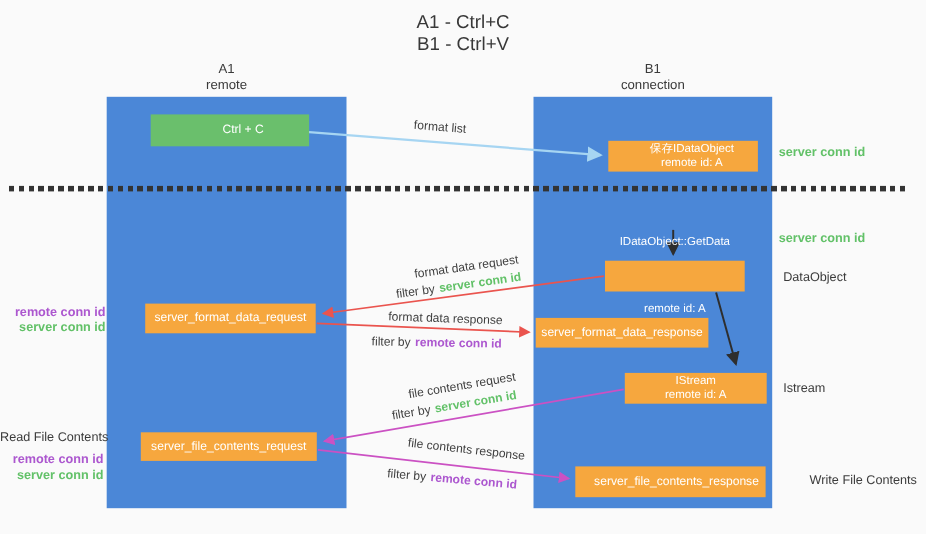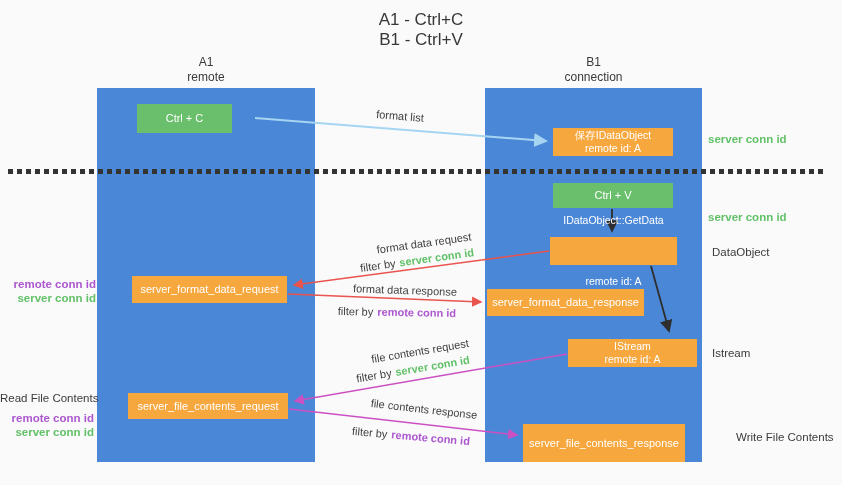--- a/index.html
+++ b/index.html
@@ -75,32 +75,29 @@
     <line x1="612" y1="209" x2="612" y2="231" stroke="#2e2e2e" stroke-width="1.8" marker-end="url(#m-black)"></line>
     <line x1="651" y1="266" x2="669" y2="331" stroke="#2e2e2e" stroke-width="1.8" marker-end="url(#m-black)"></line>
     <line x1="549" y1="251" x2="294" y2="285" stroke="#ea544e" stroke-width="1.5" marker-end="url(#m-red)"></line>
     <line x1="288" y1="294" x2="481" y2="302" stroke="#ea544e" stroke-width="1.5" marker-end="url(#m-red)"></line>
     <line x1="567" y1="354" x2="295" y2="401" stroke="#cb51c3" stroke-width="1.5" marker-end="url(#m-magenta)"></line>
     <line x1="289" y1="409" x2="517" y2="435" stroke="#cb51c3" stroke-width="1.5" marker-end="url(#m-magenta)"></line>
   </svg>
 
   <div class="abs sep" style="left:8px;width:818px;"></div>
 
-  <div class="abs node green" style="left:137px;top:104px;width:95px;height:29px;">
+  <div class="abs node green" style="left:137px;top:104px;width:120px;height:29px;padding-left:24px;">
     <div>Ctrl + C</div>
   </div>
 
-  <div class="abs node orange two" style="left:553px;top:128px;width:120px;height:28px;">
+  <div class="abs node orange two" style="left:553px;top:128px;width:120px;height:28px;padding-left:16px;">
     <div>保存IDataObject</div>
     <div>remote id: A</div>
   </div>
 
-  <div class="abs node green" style="left:553px;top:183px;width:120px;height:25px;">
-    <div>Ctrl + V</div>
-  </div>
 
   <div class="abs node orange two" style="left:550px;top:237px;width:127px;height:28px;gap:48px;">
     <div>IDataObject::GetData</div>
     <div>remote id: A</div>
   </div>
 
   <div class="abs node orange" style="left:487px;top:289px;width:157px;height:27px;">
     <div>server_format_data_response</div>
   </div>
 
@@ -110,21 +107,21 @@
 
   <div class="abs node orange two" style="left:568px;top:339px;width:129px;height:28px;">
     <div>IStream</div>
     <div>remote id: A</div>
   </div>
 
   <div class="abs node orange" style="left:128px;top:393px;width:160px;height:26px;">
     <div>server_file_contents_request</div>
   </div>
 
-  <div class="abs node orange" style="left:523px;top:424px;width:162px;height:38px;">
+  <div class="abs node orange" style="left:523px;top:424px;width:162px;height:28px;padding-left:11px;">
     <div>server_file_contents_response</div>
   </div>
 
   <div class="abs flow-label" style="left:400px;top:116px;transform:translate(-50%,-50%) rotate(4.5deg);">format list</div>
 
   <div class="abs flow-label" style="left:424px;top:243px;transform:translate(-50%,-50%) rotate(-8deg);">format data request</div>
   <div class="abs flow-label" style="left:417px;top:260px;transform:translate(-50%,-50%) rotate(-8deg);">
     <span>filter by</span><span class="gid filter-val">server conn id</span>
   </div>
 

